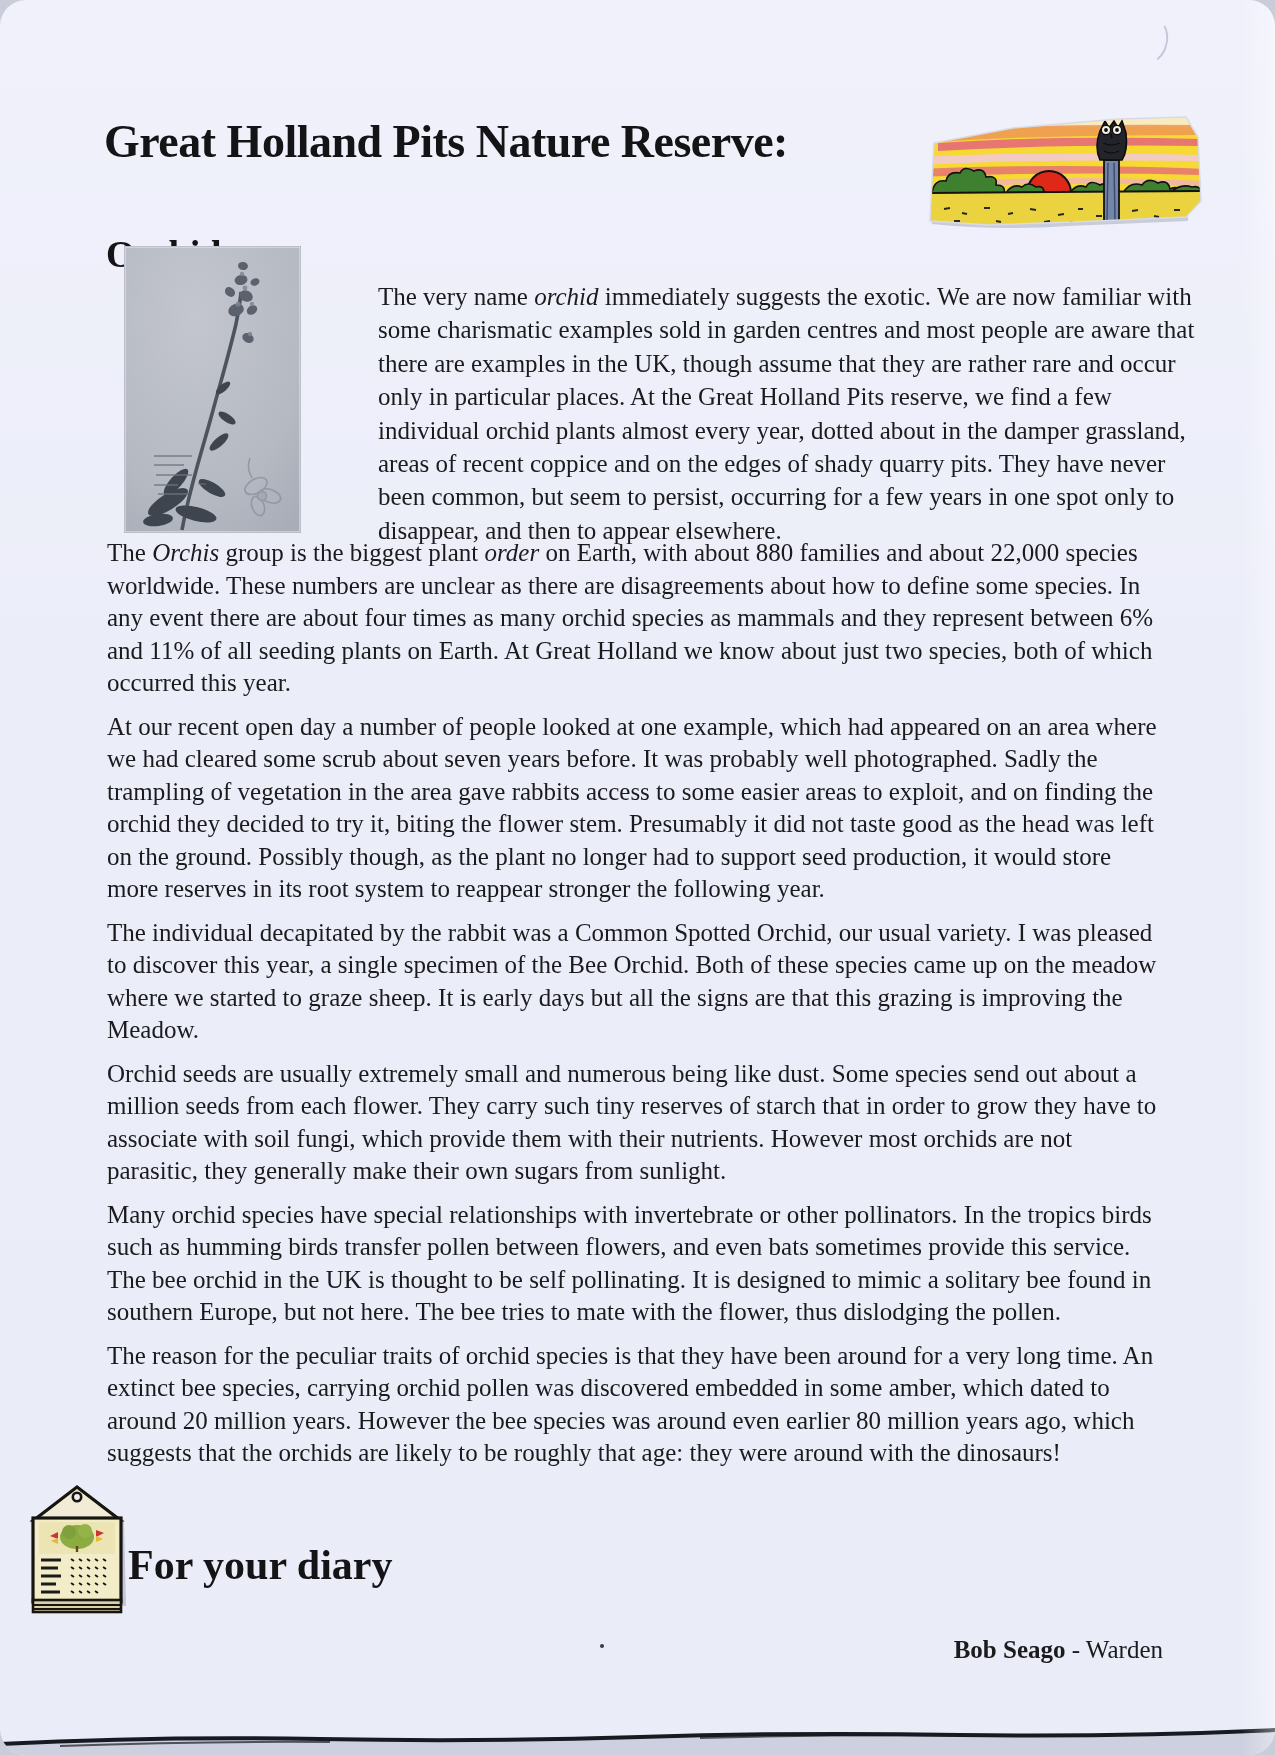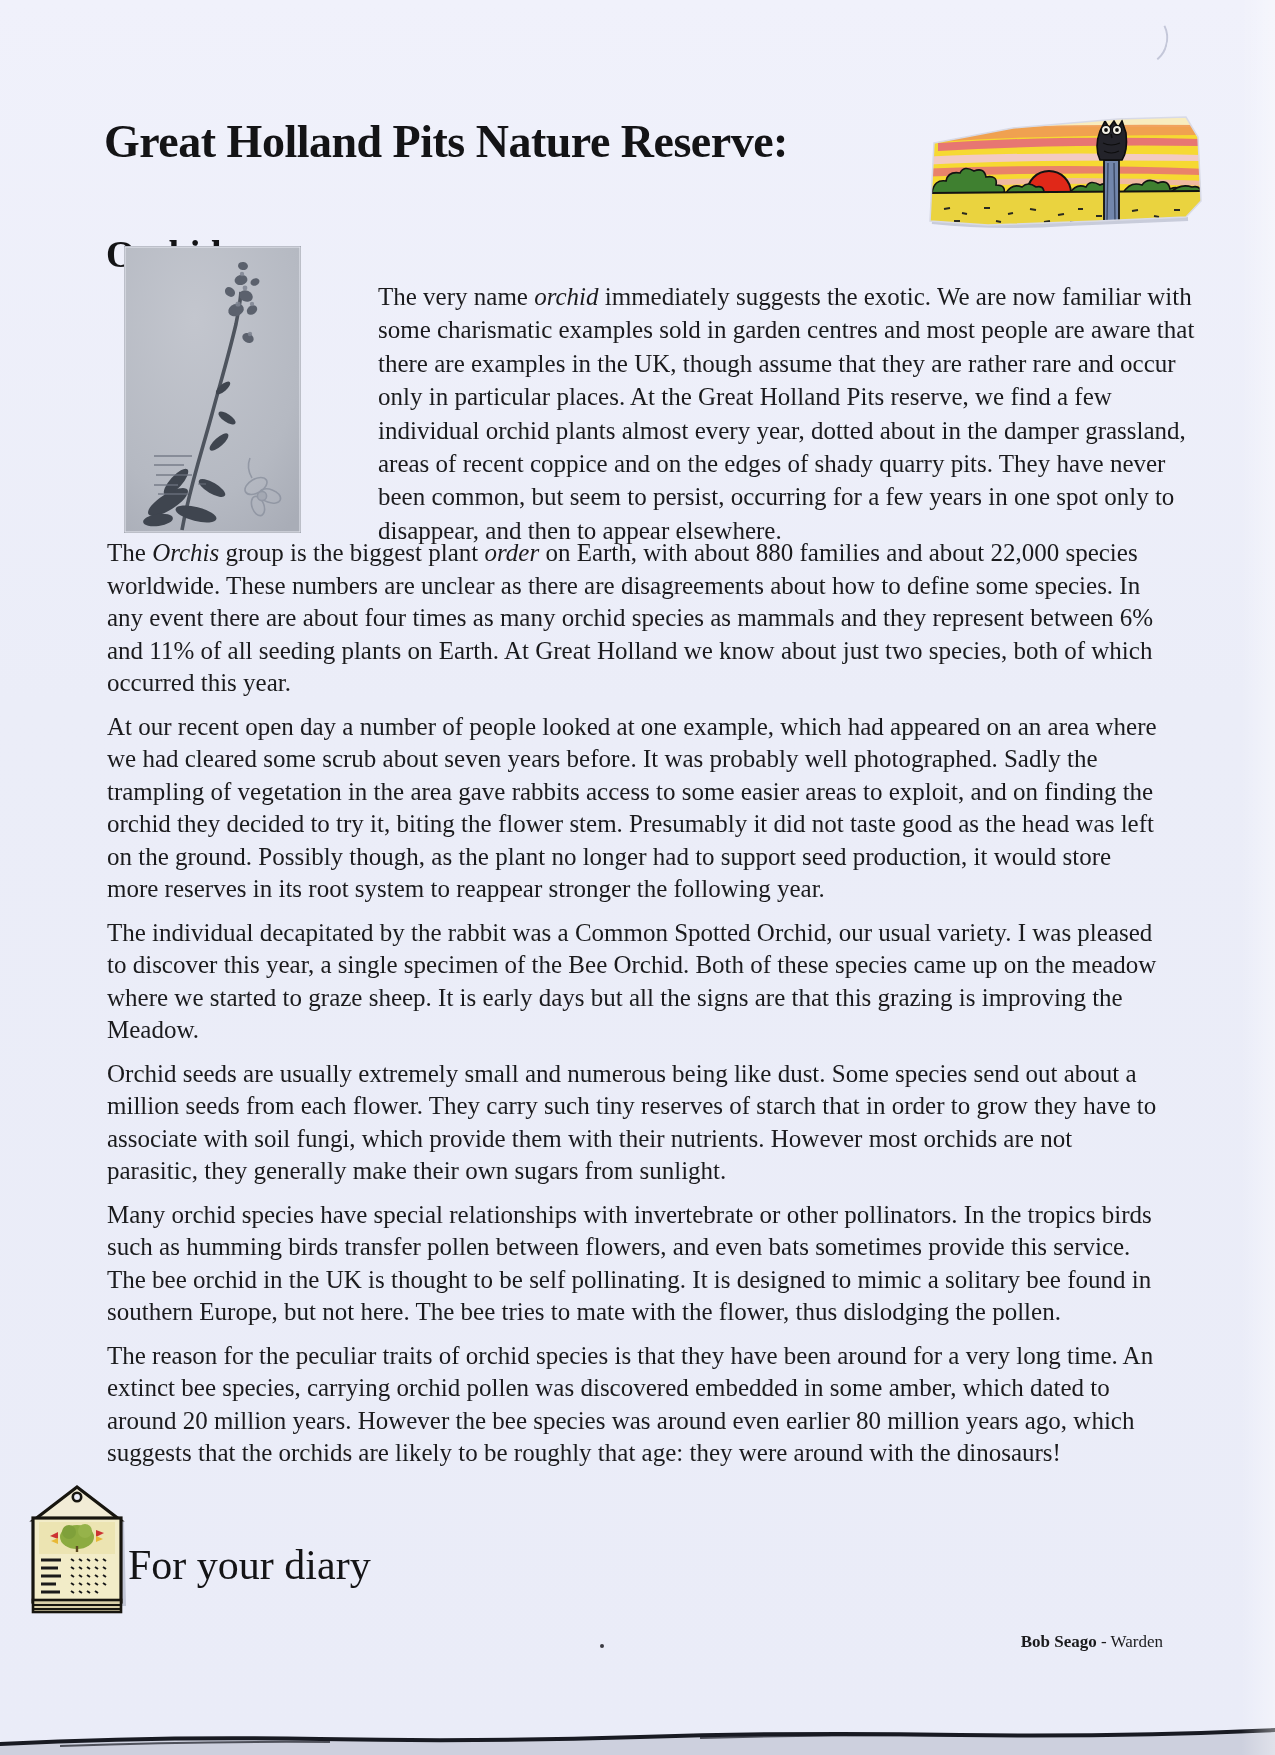--- a/index.html
+++ b/index.html
@@ -4,20 +4,21 @@
 <style>
   html,body{margin:0;padding:0;background:#c9ccd9;}
   .page{
     position:relative;
     width:1275px;height:1755px;
     margin:0 auto;
     background:linear-gradient(180deg,#f0f1fb 0%,#ebedf8 40%,#eaecf8 100%);
     overflow:hidden;
     font-family:"Liberation Serif", serif;
     color:#1b1b1d;
+    border-radius:26px;
   }
   .page::after{ 
     content:"";position:absolute;top:0;right:0;width:34px;height:100%;
     background:linear-gradient(90deg,rgba(255,255,255,0),rgba(255,255,255,.38));
     pointer-events:none;
   }
   .title{
     position:absolute;left:104px;top:84px;
     font-size:46px;font-weight:bold;letter-spacing:-.5px;color:#141416;
     white-space:nowrap;
@@ -35,30 +36,30 @@
   .bodyflow{
     position:absolute;left:107px;top:537px;width:1056px;
     font-size:25px;line-height:32.5px;
   }
   .bodyflow p{margin:0 0 11px 0;}
   .it{font-style:italic;}
   .bd{font-weight:bold;}
   sup{font-size:60%;line-height:0;}
   .diary-head{
     position:absolute;left:128px;top:1506px;
-    font-size:42px;font-weight:normal;color:#141416;
+    font-size:42px;font-weight:bold;color:#141416;
   }
   .calendar{position:absolute;left:25px;top:1480px;width:104px;height:138px;}
   .diary-line{
     position:absolute;left:128px;top:1580px;width:900px;
     font-size:25px;line-height:33px;
   }
   .signature{
     position:absolute;right:112px;top:1608px;
-    font-size:17px;line-height:33px;white-space:nowrap;
+    font-size:25px;line-height:33px;white-space:nowrap;
   }
   .stray-dot{
     position:absolute;left:600px;top:1644px;width:4px;height:4px;
     border-radius:50%;background:#3a3a42;
   }
   .corner-arc{
     position:absolute;left:1130px;top:16px;width:34px;height:44px;
     border:2px solid transparent;border-right:2px solid #b6bace;
     border-radius:50%;transform:rotate(12deg);opacity:.75;
   }

